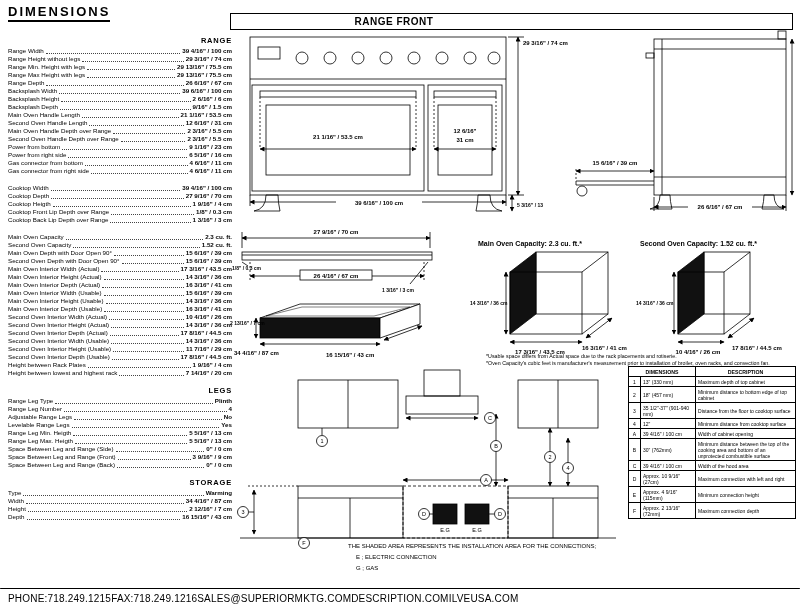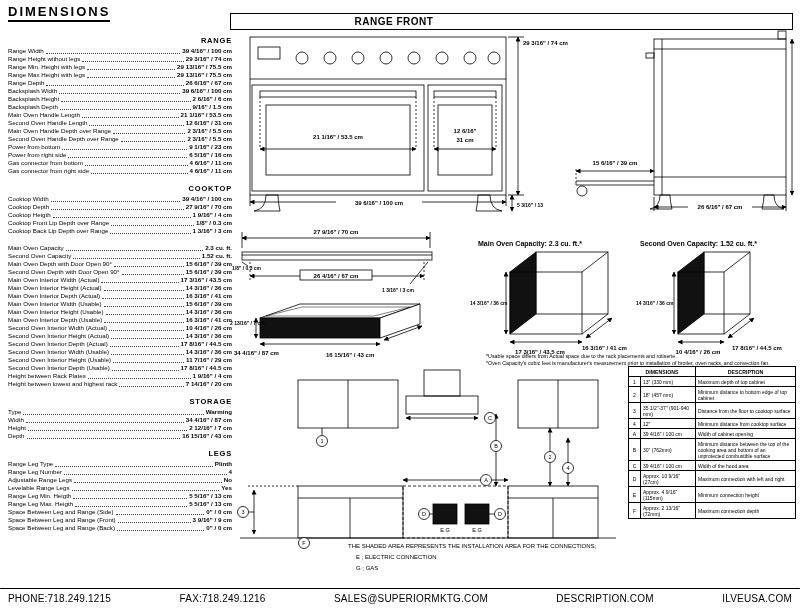--- a/index.html
+++ b/index.html
@@ -52,21 +52,21 @@
   .install-note .indent { margin-top:4px; margin-left:8px; }
 
   .dim-table { position:absolute; left:628px; top:366px; width:167px; border-collapse:collapse; table-layout:fixed; font-size:5px; }
   .dim-table th, .dim-table td { border:1px solid #000; padding:1.5px 2px; vertical-align:middle; }
   .dim-table th { font-size:5.2px; text-align:center; }
   .c-id { text-align:center; }
   .dim-table td { line-height:6px; }
 
   .footer {
     position:absolute; left:0; top:588px; width:800px;
-    border-top:1px solid #000; display:flex; justify-content:space-between;
+    border-top:1px solid #000; display:flex; 
     padding:4px 8px 0; font-size:10px; letter-spacing:.2px;
   }
 </style>
 </head>
 <body>
 
 <div class="page">
 
   <div class="doc-title">DIMENSIONS</div>
 
@@ -152,21 +152,20 @@
           <span class="dots"></span>
           <span class="val">4 6/16" / 11 cm</span>
         </div>
         <div class="spec-row">
           <span class="lbl">Gas connector from right side</span>
           <span class="dots"></span>
           <span class="val">4 6/16" / 11 cm</span>
         </div>
       </div>
       <div class="spec-section">
-        <div class="spec-title">COOKTOP</div>
         <div class="spec-row">
           <span class="lbl">Cooktop Width</span>
           <span class="dots"></span>
           <span class="val">39 4/16" / 100 cm</span>
         </div>
         <div class="spec-row">
           <span class="lbl">Cooktop Depth</span>
           <span class="dots"></span>
           <span class="val">27 9/16" / 70 cm</span>
         </div>
@@ -269,20 +268,68 @@
         </div>
         <div class="spec-row">
           <span class="lbl">Height between Rack Plates</span>
           <span class="dots"></span>
           <span class="val">1 9/16" / 4 cm</span>
         </div>
         <div class="spec-row">
           <span class="lbl">Height between lowest and highest rack</span>
           <span class="dots"></span>
           <span class="val">7 14/16" / 20 cm</span>
+        </div>
+      </div>
+      <div class="spec-section">
+        <div class="spec-title">LEGS</div>
+        <div class="spec-row">
+          <span class="lbl">Range Leg Type</span>
+          <span class="dots"></span>
+          <span class="val">Plinth</span>
+        </div>
+        <div class="spec-row">
+          <span class="lbl">Range Leg Number</span>
+          <span class="dots"></span>
+          <span class="val">4</span>
+        </div>
+        <div class="spec-row">
+          <span class="lbl">Adjustable Range Legs</span>
+          <span class="dots"></span>
+          <span class="val">No</span>
+        </div>
+        <div class="spec-row">
+          <span class="lbl">Levelable Range Legs</span>
+          <span class="dots"></span>
+          <span class="val">Yes</span>
+        </div>
+        <div class="spec-row">
+          <span class="lbl">Range Leg Min. Heigth</span>
+          <span class="dots"></span>
+          <span class="val">5 5/16" / 13 cm</span>
+        </div>
+        <div class="spec-row">
+          <span class="lbl">Range Leg Max. Heigth</span>
+          <span class="dots"></span>
+          <span class="val">5 5/16" / 13 cm</span>
+        </div>
+        <div class="spec-row">
+          <span class="lbl">Space Between Leg and Range (Side)</span>
+          <span class="dots"></span>
+          <span class="val">0" / 0 cm</span>
+        </div>
+        <div class="spec-row">
+          <span class="lbl">Space Between Leg and Range (Front)</span>
+          <span class="dots"></span>
+          <span class="val">3 9/16" / 9 cm</span>
+        </div>
+        <div class="spec-row">
+          <span class="lbl">Space Between Leg and Range (Back)</span>
+          <span class="dots"></span>
+          <span class="val">0" / 0 cm</span>
         </div>
       </div>
       <div class="spec-section">
         <div class="spec-title">STORAGE</div>
         <div class="spec-row">
           <span class="lbl">Type</span>
           <span class="dots"></span>
           <span class="val">Warming</span>
         </div>
         <div class="spec-row">
@@ -292,68 +339,20 @@
         </div>
         <div class="spec-row">
           <span class="lbl">Height</span>
           <span class="dots"></span>
           <span class="val">2 12/16" / 7 cm</span>
         </div>
         <div class="spec-row">
           <span class="lbl">Depth</span>
           <span class="dots"></span>
           <span class="val">16 15/16" / 43 cm</span>
-        </div>
-      </div>
-      <div class="spec-section">
-        <div class="spec-title">LEGS</div>
-        <div class="spec-row">
-          <span class="lbl">Range Leg Type</span>
-          <span class="dots"></span>
-          <span class="val">Plinth</span>
-        </div>
-        <div class="spec-row">
-          <span class="lbl">Range Leg Number</span>
-          <span class="dots"></span>
-          <span class="val">4</span>
-        </div>
-        <div class="spec-row">
-          <span class="lbl">Adjustable Range Legs</span>
-          <span class="dots"></span>
-          <span class="val">No</span>
-        </div>
-        <div class="spec-row">
-          <span class="lbl">Levelable Range Legs</span>
-          <span class="dots"></span>
-          <span class="val">Yes</span>
-        </div>
-        <div class="spec-row">
-          <span class="lbl">Range Leg Min. Heigth</span>
-          <span class="dots"></span>
-          <span class="val">5 5/16" / 13 cm</span>
-        </div>
-        <div class="spec-row">
-          <span class="lbl">Range Leg Max. Heigth</span>
-          <span class="dots"></span>
-          <span class="val">5 5/16" / 13 cm</span>
-        </div>
-        <div class="spec-row">
-          <span class="lbl">Space Between Leg and Range (Side)</span>
-          <span class="dots"></span>
-          <span class="val">0" / 0 cm</span>
-        </div>
-        <div class="spec-row">
-          <span class="lbl">Space Between Leg and Range (Front)</span>
-          <span class="dots"></span>
-          <span class="val">3 9/16" / 9 cm</span>
-        </div>
-        <div class="spec-row">
-          <span class="lbl">Space Between Leg and Range (Back)</span>
-          <span class="dots"></span>
-          <span class="val">0" / 0 cm</span>
         </div>
       </div>
     </aside>
 
   <svg style="left:236px;top:27px" width="345" height="216" viewBox="0 0 345 216">
     <defs>
       <marker id="arF" markerWidth="5" markerHeight="5" refX="4.5" refY="2.5" orient="auto-start-reverse" markerUnits="userSpaceOnUse">
         <path d="M0,0L5,2.5L0,5Z" style="fill:#000;stroke:none"></path>
       </marker>
     </defs>

